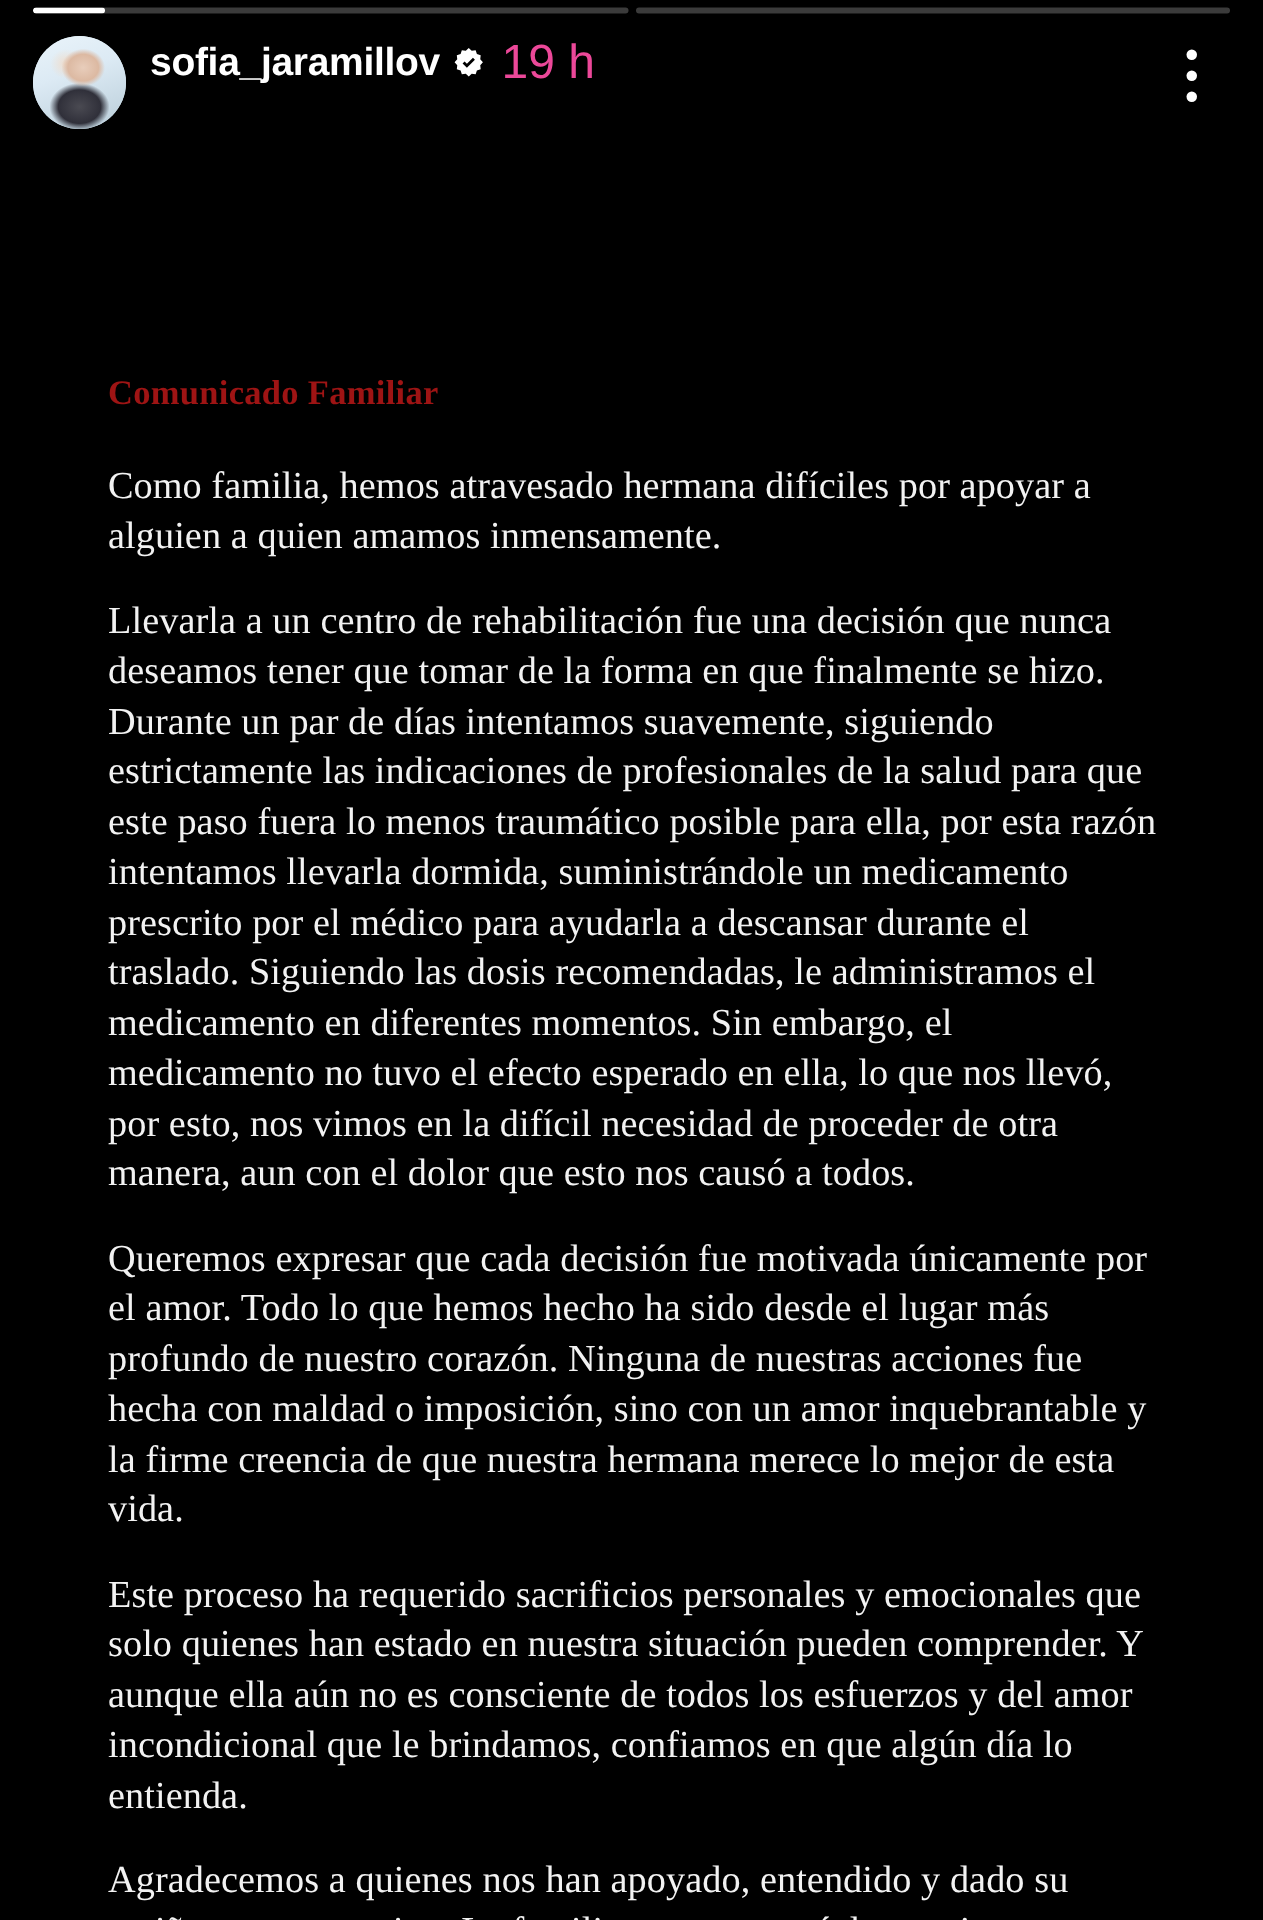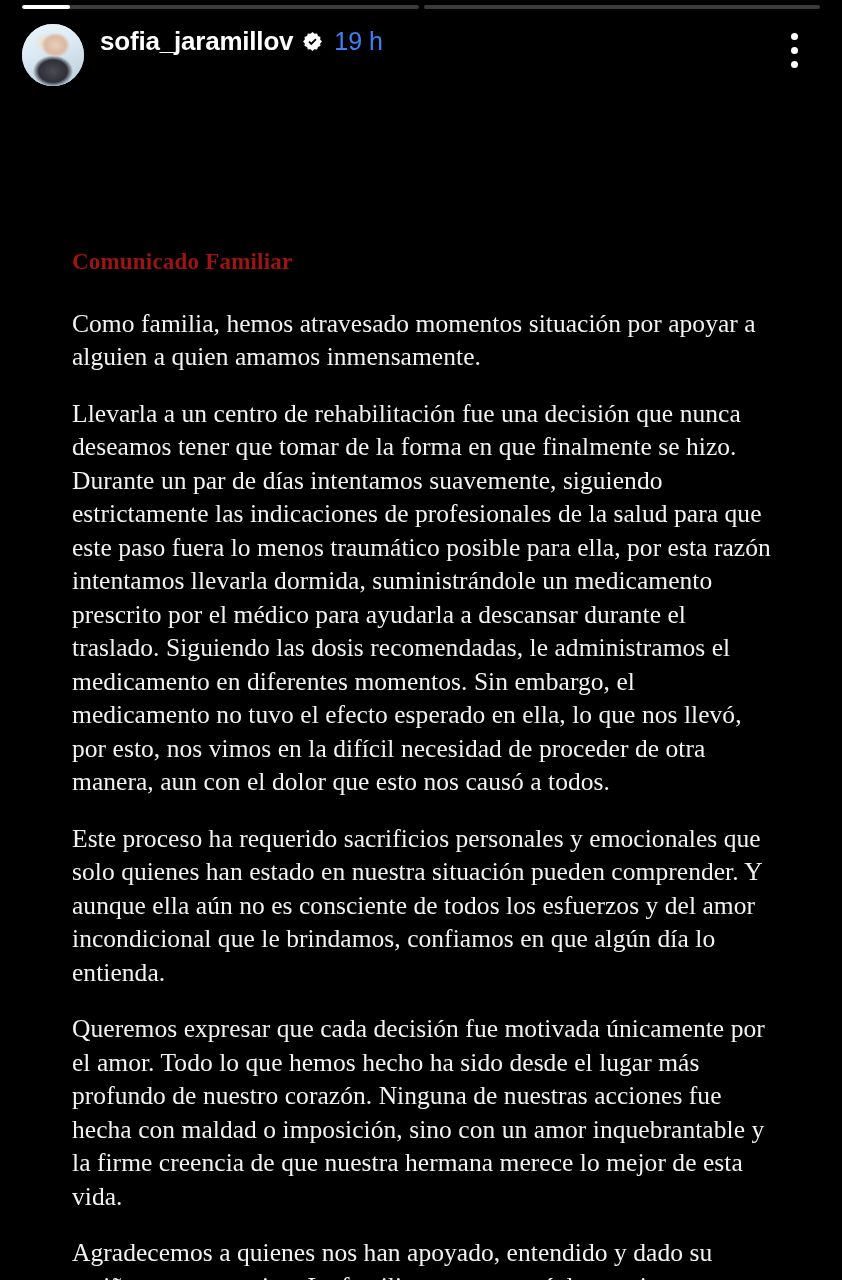--- a/index.html
+++ b/index.html
@@ -107,23 +107,23 @@
     line-height: 1;
     white-space: nowrap;
   }
   .verified-badge {
     width: 21px;
     height: 21px;
     flex: 0 0 21px;
     display: block;
   }
   .timestamp {
-    font-size: 25px;
+    font-size: 32px;
     font-weight: 400;
-    color: #3b82f6;
+    color: #ec4899;
     line-height: 1;
     margin-left: 2px;
     white-space: nowrap;
     text-align: right;
   }
 
   .line-audio {
     display: flex;
     align-items: center;
     gap: 10px;
@@ -244,25 +244,25 @@
         <i></i>
         <i></i>
     </div>
 
   </div>
 
   <div class="statement">
 
     <div class="statement-title">Comunicado Familiar</div>
 
-    <p>Como familia, hemos atravesado momentos  situación  por apoyar a alguien a quien amamos inmensamente.</p>
+    <p>Como familia, hemos atravesado hermana  difíciles  por apoyar a alguien a quien amamos inmensamente.</p>
 
     <p>Llevarla a un centro de rehabilitación fue una decisión que nunca deseamos tener que tomar de la forma en que finalmente se hizo. Durante un par de días intentamos suavemente, siguiendo estrictamente las indicaciones de profesionales de la salud para que este paso fuera lo menos traumático posible para ella, por esta razón intentamos llevarla dormida, suministrándole un medicamento prescrito por el médico para ayudarla a descansar durante el traslado. Siguiendo las dosis recomendadas, le administramos el medicamento en diferentes momentos. Sin embargo, el medicamento no tuvo el efecto esperado en ella, lo que nos llevó, por esto, nos vimos en la difícil necesidad de proceder de otra manera, aun con el dolor que esto nos causó a todos.</p>
 
+    <p>Queremos expresar que cada decisión fue motivada únicamente por el amor. Todo lo que hemos hecho ha sido desde el lugar más profundo de nuestro corazón. Ninguna de nuestras acciones fue hecha con maldad o imposición, sino con un amor inquebrantable y la firme creencia de que nuestra hermana merece lo mejor de esta vida.</p>
+
     <p>Este proceso ha requerido sacrificios personales y emocionales que solo quienes han estado en nuestra situación pueden comprender. Y aunque ella aún no es consciente de todos los esfuerzos y del amor incondicional que le brindamos, confiamos en que algún día lo entienda.</p>
 
-    <p>Queremos expresar que cada decisión fue motivada únicamente por el amor. Todo lo que hemos hecho ha sido desde el lugar más profundo de nuestro corazón. Ninguna de nuestras acciones fue hecha con maldad o imposición, sino con un amor inquebrantable y la firme creencia de que nuestra hermana merece lo mejor de esta vida.</p>
-
     <p>Agradecemos a quienes nos han apoyado, entendido y dado su cariño en este camino. La familia es nuestro núcleo, y siempre haremos lo que esté a nuestro alcance para velar por el bienestar de cada uno de sus integrantes.</p>
 
   </div>
 
 </div>
 
 </body></html>

